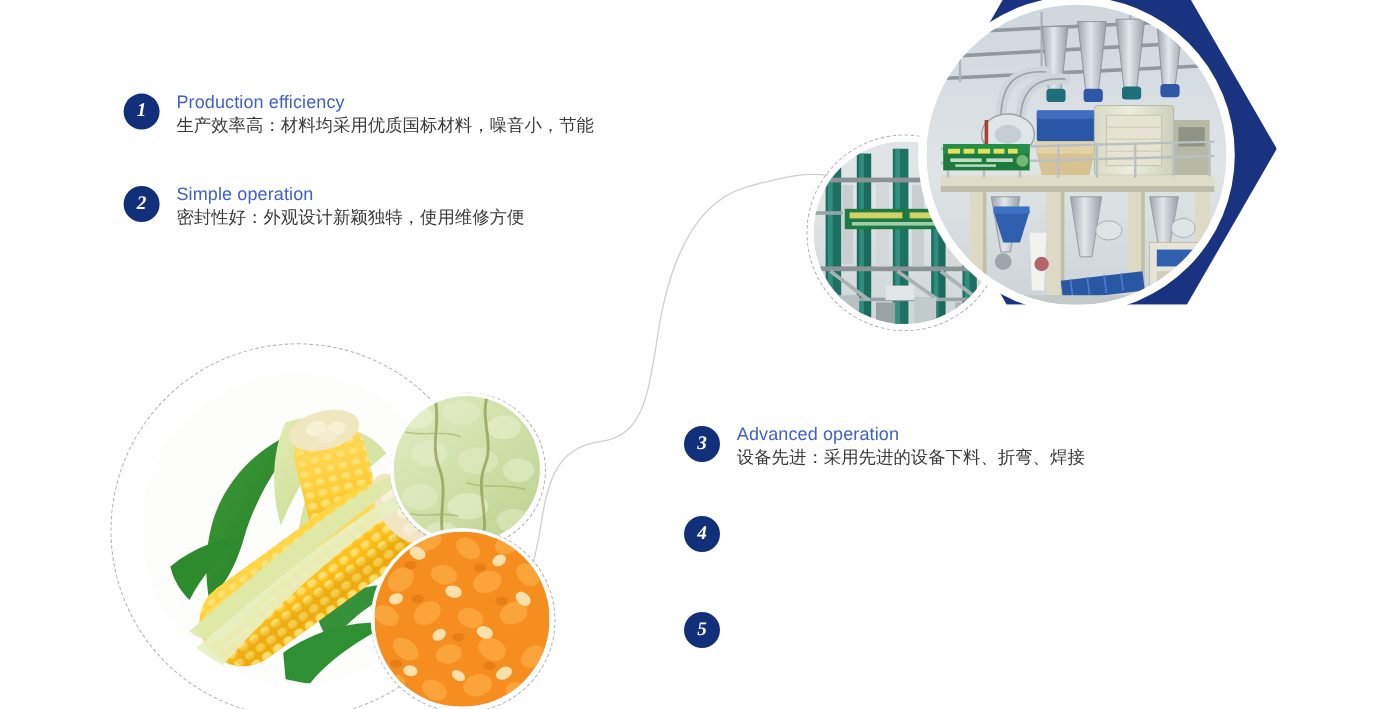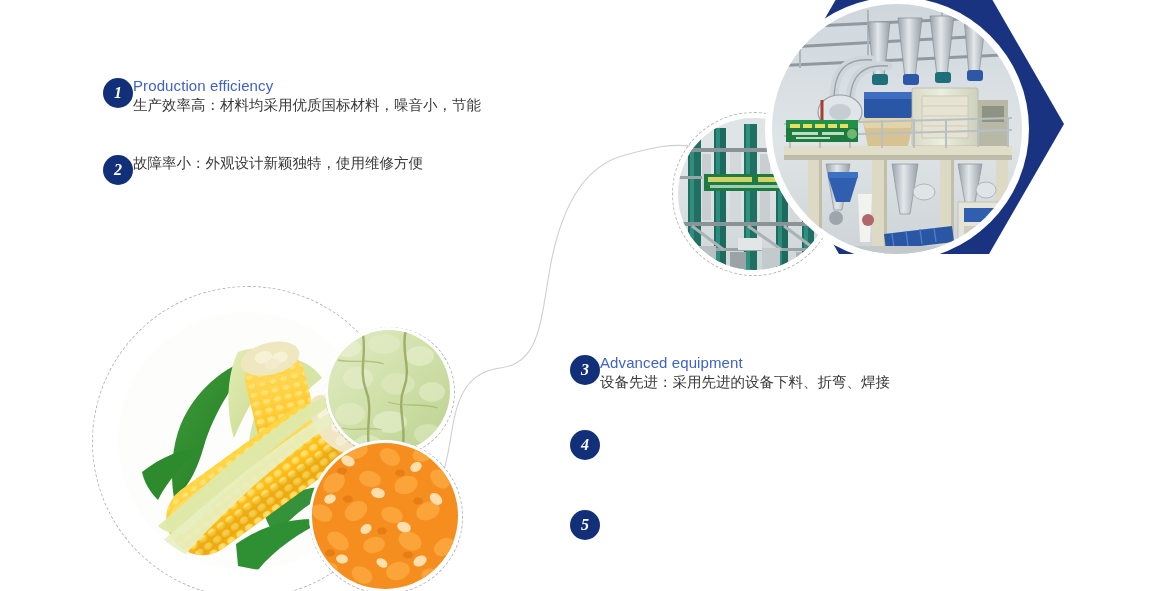--- a/index.html
+++ b/index.html
@@ -34,20 +34,21 @@
     font-family: "Liberation Serif", "DejaVu Serif", serif;
     font-style: italic;
     font-size: 16px;
     font-weight: 700;
     line-height: 30px;
     text-align: center;
     margin-top: 2px;
     user-select: none;
   }
   .ftext {
+    margin-left: 14px;
   }
   .fhead {
     color: #3f62c4;
     font-size: 15px;
     line-height: 19px;
     letter-spacing: .1px;
     white-space: nowrap;
   }
   .fbody {
     color: #3a3a3a;
@@ -540,28 +541,29 @@
     <div class="badge">1</div>
     <div class="ftext">
       <div class="fhead">Production efficiency</div>
       <div class="fbody">生产效率高：材料均采用优质国标材料，噪音小，节能</div>
     </div>
   </div>
 
   <div class="feature" style="left:103px; top:153px;">
     <div class="badge">2</div>
     <div class="ftext">
-      <div class="fbody">故障率小：外观设计新颖独特，使用维修方便</div>
+      <div class="fhead">Simple operation</div>
+      <div class="fbody">密封性好：外观设计新颖独特，使用维修方便</div>
     </div>
   </div>
 
   <div class="feature" style="left:570px; top:353px;">
     <div class="badge">3</div>
     <div class="ftext">
-      <div class="fhead">Advanced equipment</div>
+      <div class="fhead">Advanced operation</div>
       <div class="fbody">设备先进：采用先进的设备下料、折弯、焊接</div>
     </div>
   </div>
 
   <div class="feature" style="left:570px; top:428px;">
     <div class="badge">4</div>
   </div>
 
   <div class="feature" style="left:570px; top:508px;">
     <div class="badge">5</div>

